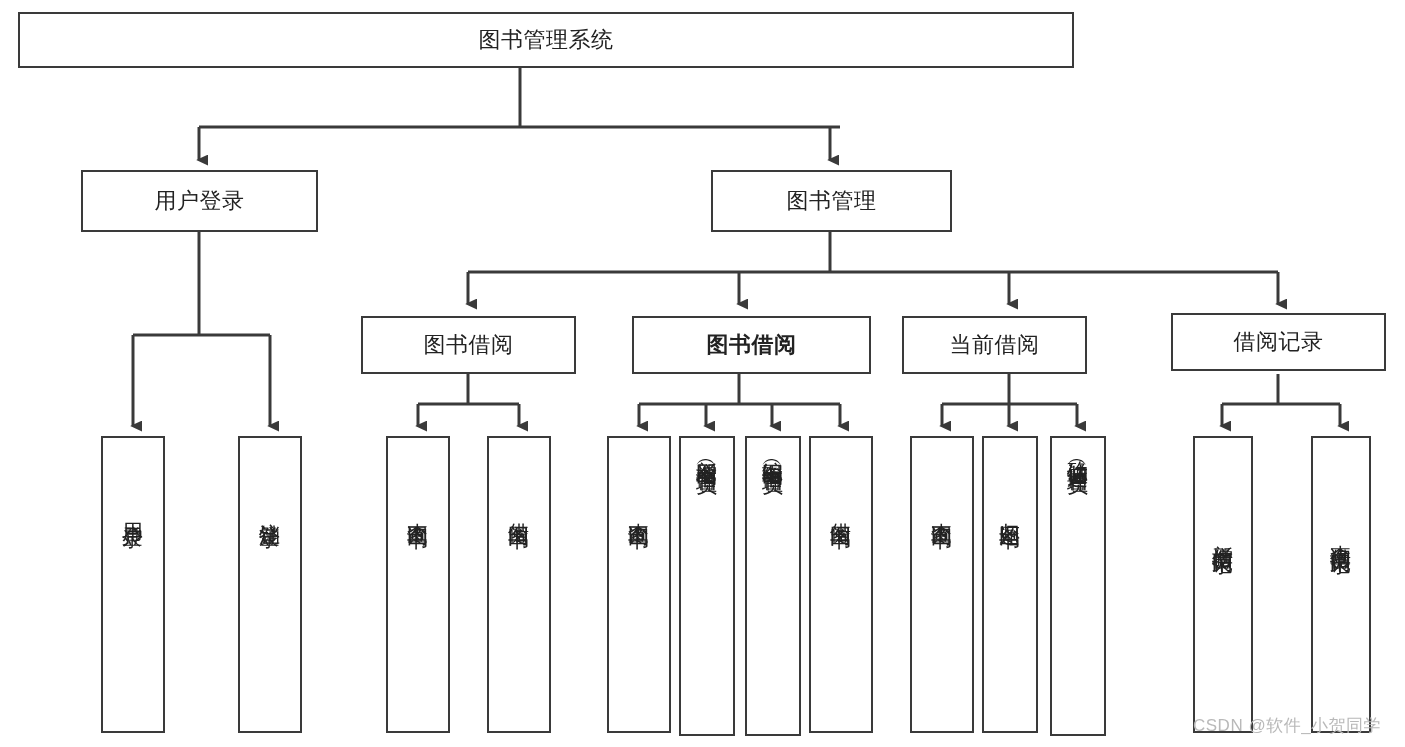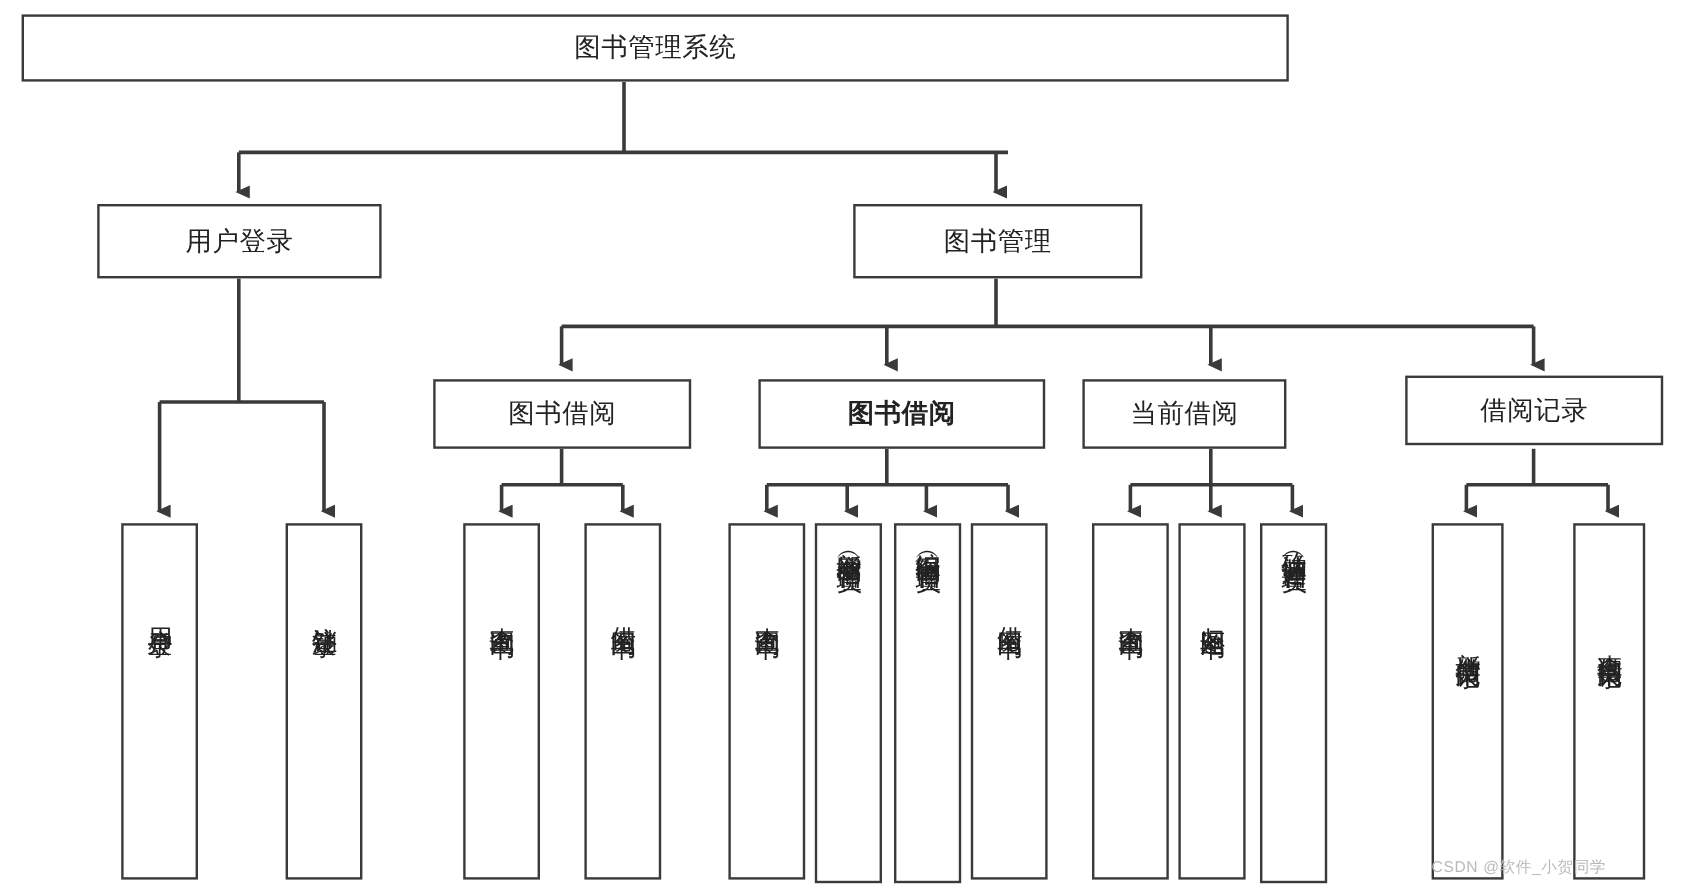--- a/index.html
+++ b/index.html
@@ -64,21 +64,21 @@
     white-space: nowrap;
   }
   .v-node.mid .lbl {
     margin-top: 62px;
   }
   .v-node.midsm .lbl {
     margin-top: 84px;
   }
   .watermark {
     position: absolute;
-    font-size: 13px;
+    font-size: 17px;
     color: #b9b9b9;
     white-space: nowrap;
     z-index: 3;
     letter-spacing: 0.5px;
   }
 </style>
 </head>
 <body>
 
 <div id="canvas">
@@ -143,21 +143,21 @@
   <div class="node h-node" style="left:711px; top:170px; width:241px; height:62px;">
     <span class="lbl">图书管理</span>
   </div>
 
   <div class="node h-node" style="left:361px; top:316px; width:215px; height:58px;">
     <span class="lbl">图书借阅</span>
   </div>
   <div class="node h-node" style="left:632px; top:316px; width:239px; height:58px;font-weight:bold;">
     <span class="lbl">图书借阅</span>
   </div>
-  <div class="node h-node" style="left:902px; top:316px; width:170px; height:58px;align-items:center;">
+  <div class="node h-node" style="left:902px; top:316px; width:185px; height:58px;align-items:center;">
     <span class="lbl">当前借阅</span>
   </div>
   <div class="node h-node" style="left:1171px; top:313px; width:215px; height:58px;">
     <span class="lbl">借阅记录</span>
   </div>
 
   <div class="node v-node mid" style="left:101px; top:436px; width:64px; height:297px;">
     <span class="lbl">用户登录</span>
   </div>
   <div class="node v-node mid" style="left:238px; top:436px; width:64px; height:297px;">

